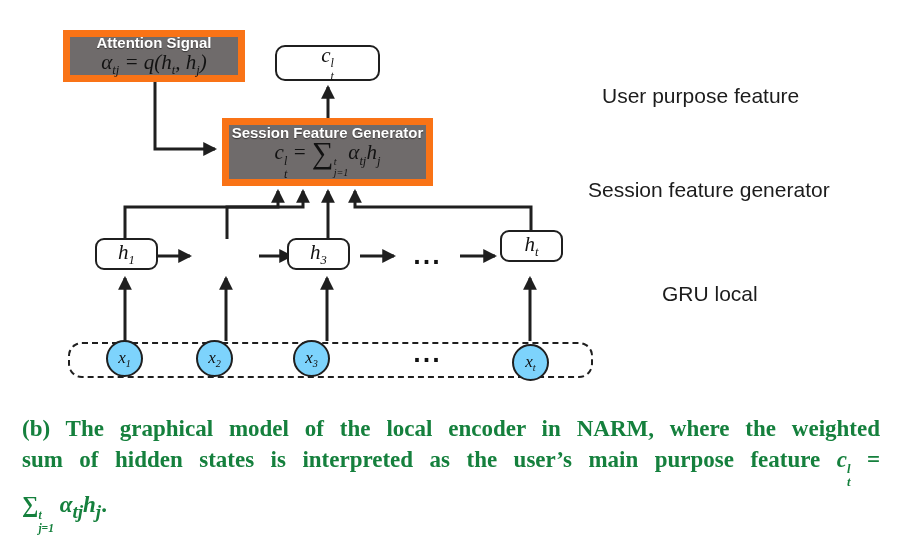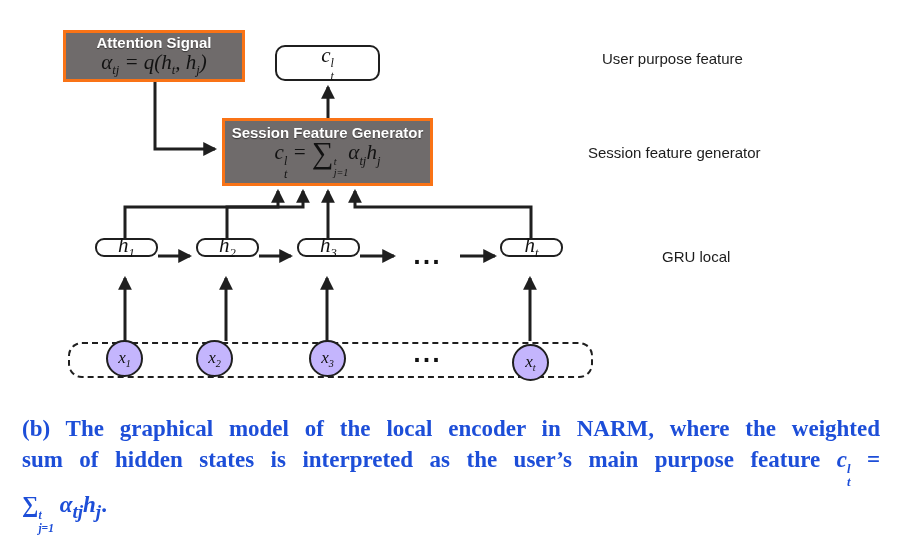--- a/index.html
+++ b/index.html
@@ -1,62 +1,62 @@
 <!DOCTYPE html>
 <html><head>
 <meta charset="utf-8">
 <style>
   html,body{margin:0;padding:0;background:#fff;}
   .canvas{position:relative;width:898px;height:544px;background:#ffffff;overflow:hidden;
           font-family:"Liberation Sans",sans-serif;color:#1c1c1c;}
   .connectors{position:absolute;left:0;top:0;}
 
   
-  .darkbox{position:absolute;background:#6f6b6b;border:3px solid #f97316;box-sizing:border-box;
+  .darkbox{position:absolute;background:#6f6b6b;border:7px solid #f97316;box-sizing:border-box;
            display:flex;flex-direction:column;align-items:center;justify-content:center;}
   .attention{left:63px;top:30px;width:182px;height:52px;}
   .sfg{left:222px;top:118px;width:211px;height:68px;}
   .box-title{color:#fff;font-weight:bold;font-size:15px;line-height:1.15;
              text-shadow:0 1px 1px rgba(0,0,0,.5);white-space:nowrap;}
   .box-formula{font-family:"Liberation Serif",serif;font-style:italic;color:#121212;
                font-size:21px;line-height:1.05;white-space:nowrap;}
   .box-formula sub{font-size:0.6em;font-style:italic;}
 
   
   .whitebox{position:absolute;background:#fff;border:2.5px solid #1f1f1f;border-radius:10px;
             box-sizing:border-box;display:flex;align-items:center;justify-content:center;
             font-family:"Liberation Serif",serif;color:#111;}
   .cbox{left:275px;top:45px;width:105px;height:36px;font-size:21px;font-style:italic;}
-  .hbox{width:63px;height:19px;font-size:21px;font-style:italic;border-radius:9px;}
+  .hbox{width:63px;height:32px;font-size:21px;font-style:italic;border-radius:9px;}
   .hbox sub,.circle sub{font-size:0.6em;font-style:italic;}
 
   
-  .circle{position:absolute;width:37px;height:37px;border-radius:50%;background:#c4b5fd;
+  .circle{position:absolute;width:37px;height:37px;border-radius:50%;background:#7dd3fc;
           border:2px solid #1f1f1f;box-sizing:border-box;display:flex;align-items:center;
           justify-content:center;font-family:"Liberation Serif",serif;font-style:italic;
           font-size:17px;color:#111;}
 
   .dashedrect{position:absolute;left:68px;top:342px;width:525px;height:36px;
               border:2.5px dashed #1f1f1f;border-radius:14px;box-sizing:border-box;}
 
   .dots{position:absolute;font-weight:bold;font-size:21px;letter-spacing:1.5px;color:#111;
         font-family:"DejaVu Sans",sans-serif;line-height:1;}
 
-  .rlabel{position:absolute;font-size:15px;color:#1c1c1c;white-space:nowrap;}
+  .rlabel{position:absolute;font-size:21px;color:#1c1c1c;white-space:nowrap;margin-top:34px;}
 
   
   .supsub{display:inline-flex;flex-direction:column;align-items:flex-start;
           font-size:0.58em;line-height:1.05;vertical-align:-0.45em;font-style:italic;}
   .sum{font-style:normal;font-size:1.45em;line-height:0.8;vertical-align:-0.12em;}
   .sumstack{display:inline-flex;flex-direction:column;align-items:flex-start;
             font-size:0.48em;line-height:1.15;vertical-align:-0.55em;font-style:italic;}
 
   
   .caption{position:absolute;left:22px;top:413px;width:858px;font-family:"Liberation Serif",serif;
-           font-weight:bold;font-size:23px;color:#1d4ed8;line-height:31px;}
+           font-weight:bold;font-size:23px;color:#15803d;line-height:31px;}
   .cap-just{text-align:justify;text-align-last:justify;}
   .caption i{font-style:italic;}
   .caption .supsub{font-size:0.55em;}
   .caption .sumstack{font-size:0.5em;}
 </style>
 </head>
 <body>
 
 <div class="canvas">
 
@@ -108,39 +108,36 @@
           <span>t</span>
         </span><span> = </span><span class="sum">∑</span><span class="sumstack">
           <span>t</span>
           <span>j=1</span>
         </span><span>α</span><sub>tj</sub><span>h</span><sub>j</sub></div>
   </div>
 
   <div class="whitebox hbox" style="left:95px;top:238px">
       <span><span>h</span><sub>1</sub></span>
     </div>
-  <div class="whitebox hbox" style="left:196px;top:238px">
-      <span><span>h</span><sub>2</sub></span>
-    </div>
-  <div class="whitebox hbox" style="left:297px;top:238px">
+  <div class="whitebox hbox" style="left:287px;top:238px">
       <span><span>h</span><sub>3</sub></span>
     </div>
-  <div class="whitebox hbox" style="left:500px;top:238px">
+  <div class="whitebox hbox" style="left:500px;top:230px">
       <span><span>h</span><sub>t</sub></span>
     </div>
   <div class="dots" style="left:413px;top:247px">...</div>
 
   <div class="dashedrect"></div>
   <div class="circle" style="left:106px;top:340px">
       <span><span>x</span><sub>1</sub></span>
     </div>
   <div class="circle" style="left:196px;top:340px">
       <span><span>x</span><sub>2</sub></span>
     </div>
-  <div class="circle" style="left:309px;top:340px">
+  <div class="circle" style="left:293px;top:340px">
       <span><span>x</span><sub>3</sub></span>
     </div>
   <div class="circle" style="left:512px;top:344px">
       <span><span>x</span><sub>t</sub></span>
     </div>
   <div class="dots" style="left:413px;top:345px">...</div>
 
   <div class="rlabel" style="left:602px;top:50px">User purpose feature</div>
   <div class="rlabel" style="left:588px;top:144px">Session feature generator</div>
   <div class="rlabel" style="left:662px;top:248px">GRU local</div>

